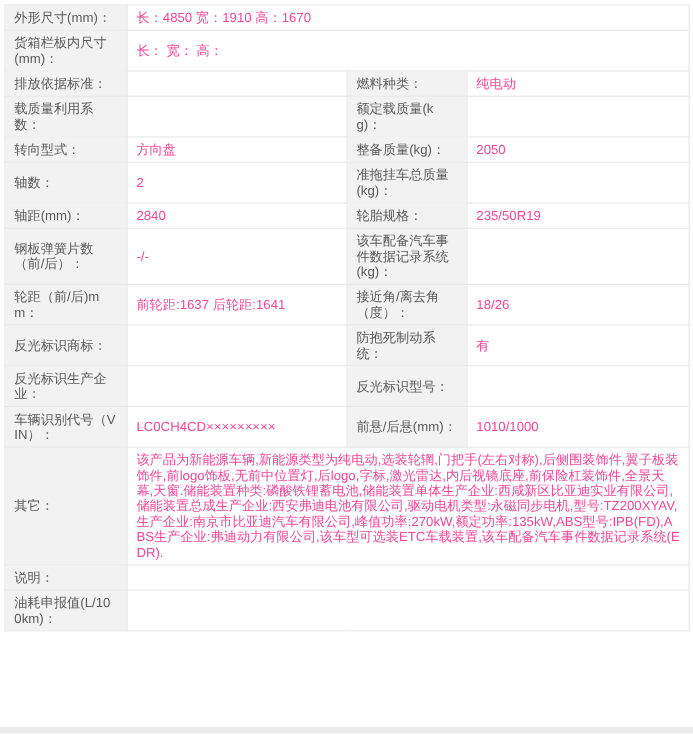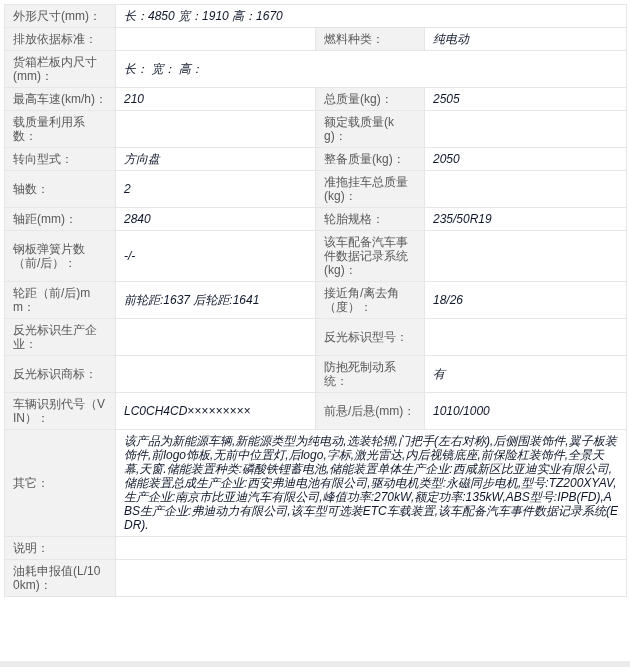--- a/index.html
+++ b/index.html
@@ -16,21 +16,21 @@
     border:1px solid #e6e6e6;
     padding:4px 8px;
     line-height:14px;
     vertical-align:middle;
     text-align:left;
     font-weight:normal;
     word-break:break-all;
     overflow:hidden;
   }
   td.lab, th { background:#f2f2f2; color:#595959; }
-  td.val { background:#ffffff; color:#0f172a;font-style:italic; }
+  td.val { background:#ffffff; color:#ec4899; }
   .bottom-strip {
     position:absolute; left:0; bottom:0;
     width:630px; height:6px; background:#ebebeb;
   }
 </style>
 </head>
 <body>
 
 <div class="wrap">
 
@@ -40,34 +40,28 @@
         <col style="width:200px">
         <col style="width:109px">
         <col style="width:202px">
     </colgroup>
     <tbody id="spec-body">
         <tr>
           <td class="lab">外形尺寸(mm)：</td>
           <td class="val" colspan="3">长：4850 宽：1910 高：1670</td>
         </tr>
         <tr>
+          <td class="lab">货箱栏板内尺寸(mm)：</td>
+          <td class="val" colspan="3">长： 宽： 高：</td>
+        </tr>
+        <tr>
           <td class="lab">排放依据标准：</td>
           <td class="val"></td>
           <td class="lab">燃料种类：</td>
           <td class="val">纯电动</td>
-        </tr>
-        <tr>
-          <td class="lab">货箱栏板内尺寸(mm)：</td>
-          <td class="val" colspan="3">长： 宽： 高：</td>
-        </tr>
-        <tr>
-          <td class="lab">最高车速(km/h)：</td>
-          <td class="val">210</td>
-          <td class="lab">总质量(kg)：</td>
-          <td class="val">2505</td>
         </tr>
         <tr>
           <td class="lab">载质量利用系数：</td>
           <td class="val"></td>
           <td class="lab">额定载质量(kg)：</td>
           <td class="val"></td>
         </tr>
         <tr>
           <td class="lab">转向型式：</td>
           <td class="val">方向盘</td>
@@ -92,30 +86,30 @@
           <td class="lab">该车配备汽车事件数据记录系统(kg)：</td>
           <td class="val"></td>
         </tr>
         <tr>
           <td class="lab">轮距（前/后)mm：</td>
           <td class="val">前轮距:1637 后轮距:1641</td>
           <td class="lab">接近角/离去角（度）：</td>
           <td class="val">18/26</td>
         </tr>
         <tr>
+          <td class="lab">反光标识商标：</td>
+          <td class="val"></td>
+          <td class="lab">防抱死制动系统：</td>
+          <td class="val">有</td>
+        </tr>
+        <tr>
           <td class="lab">反光标识生产企业：</td>
           <td class="val"></td>
           <td class="lab">反光标识型号：</td>
           <td class="val"></td>
-        </tr>
-        <tr>
-          <td class="lab">反光标识商标：</td>
-          <td class="val"></td>
-          <td class="lab">防抱死制动系统：</td>
-          <td class="val">有</td>
         </tr>
         <tr>
           <td class="lab">车辆识别代号（VIN）：</td>
           <td class="val">LC0CH4CD×××××××××</td>
           <td class="lab">前悬/后悬(mm)：</td>
           <td class="val">1010/1000</td>
         </tr>
         <tr>
           <td class="lab">其它：</td>
           <td class="val" colspan="3">该产品为新能源车辆,新能源类型为纯电动,选装轮辋,门把手(左右对称),后侧围装饰件,翼子板装饰件,前logo饰板,无前中位置灯,后logo,字标,激光雷达,内后视镜底座,前保险杠装饰件,全景天幕,天窗.储能装置种类:磷酸铁锂蓄电池,储能装置单体生产企业:西咸新区比亚迪实业有限公司,储能装置总成生产企业:西安弗迪电池有限公司,驱动电机类型:永磁同步电机,型号:TZ200XYAV,生产企业:南京市比亚迪汽车有限公司,峰值功率:270kW,额定功率:135kW,ABS型号:IPB(FD),ABS生产企业:弗迪动力有限公司,该车型可选装ETC车载装置,该车配备汽车事件数据记录系统(EDR).</td>

